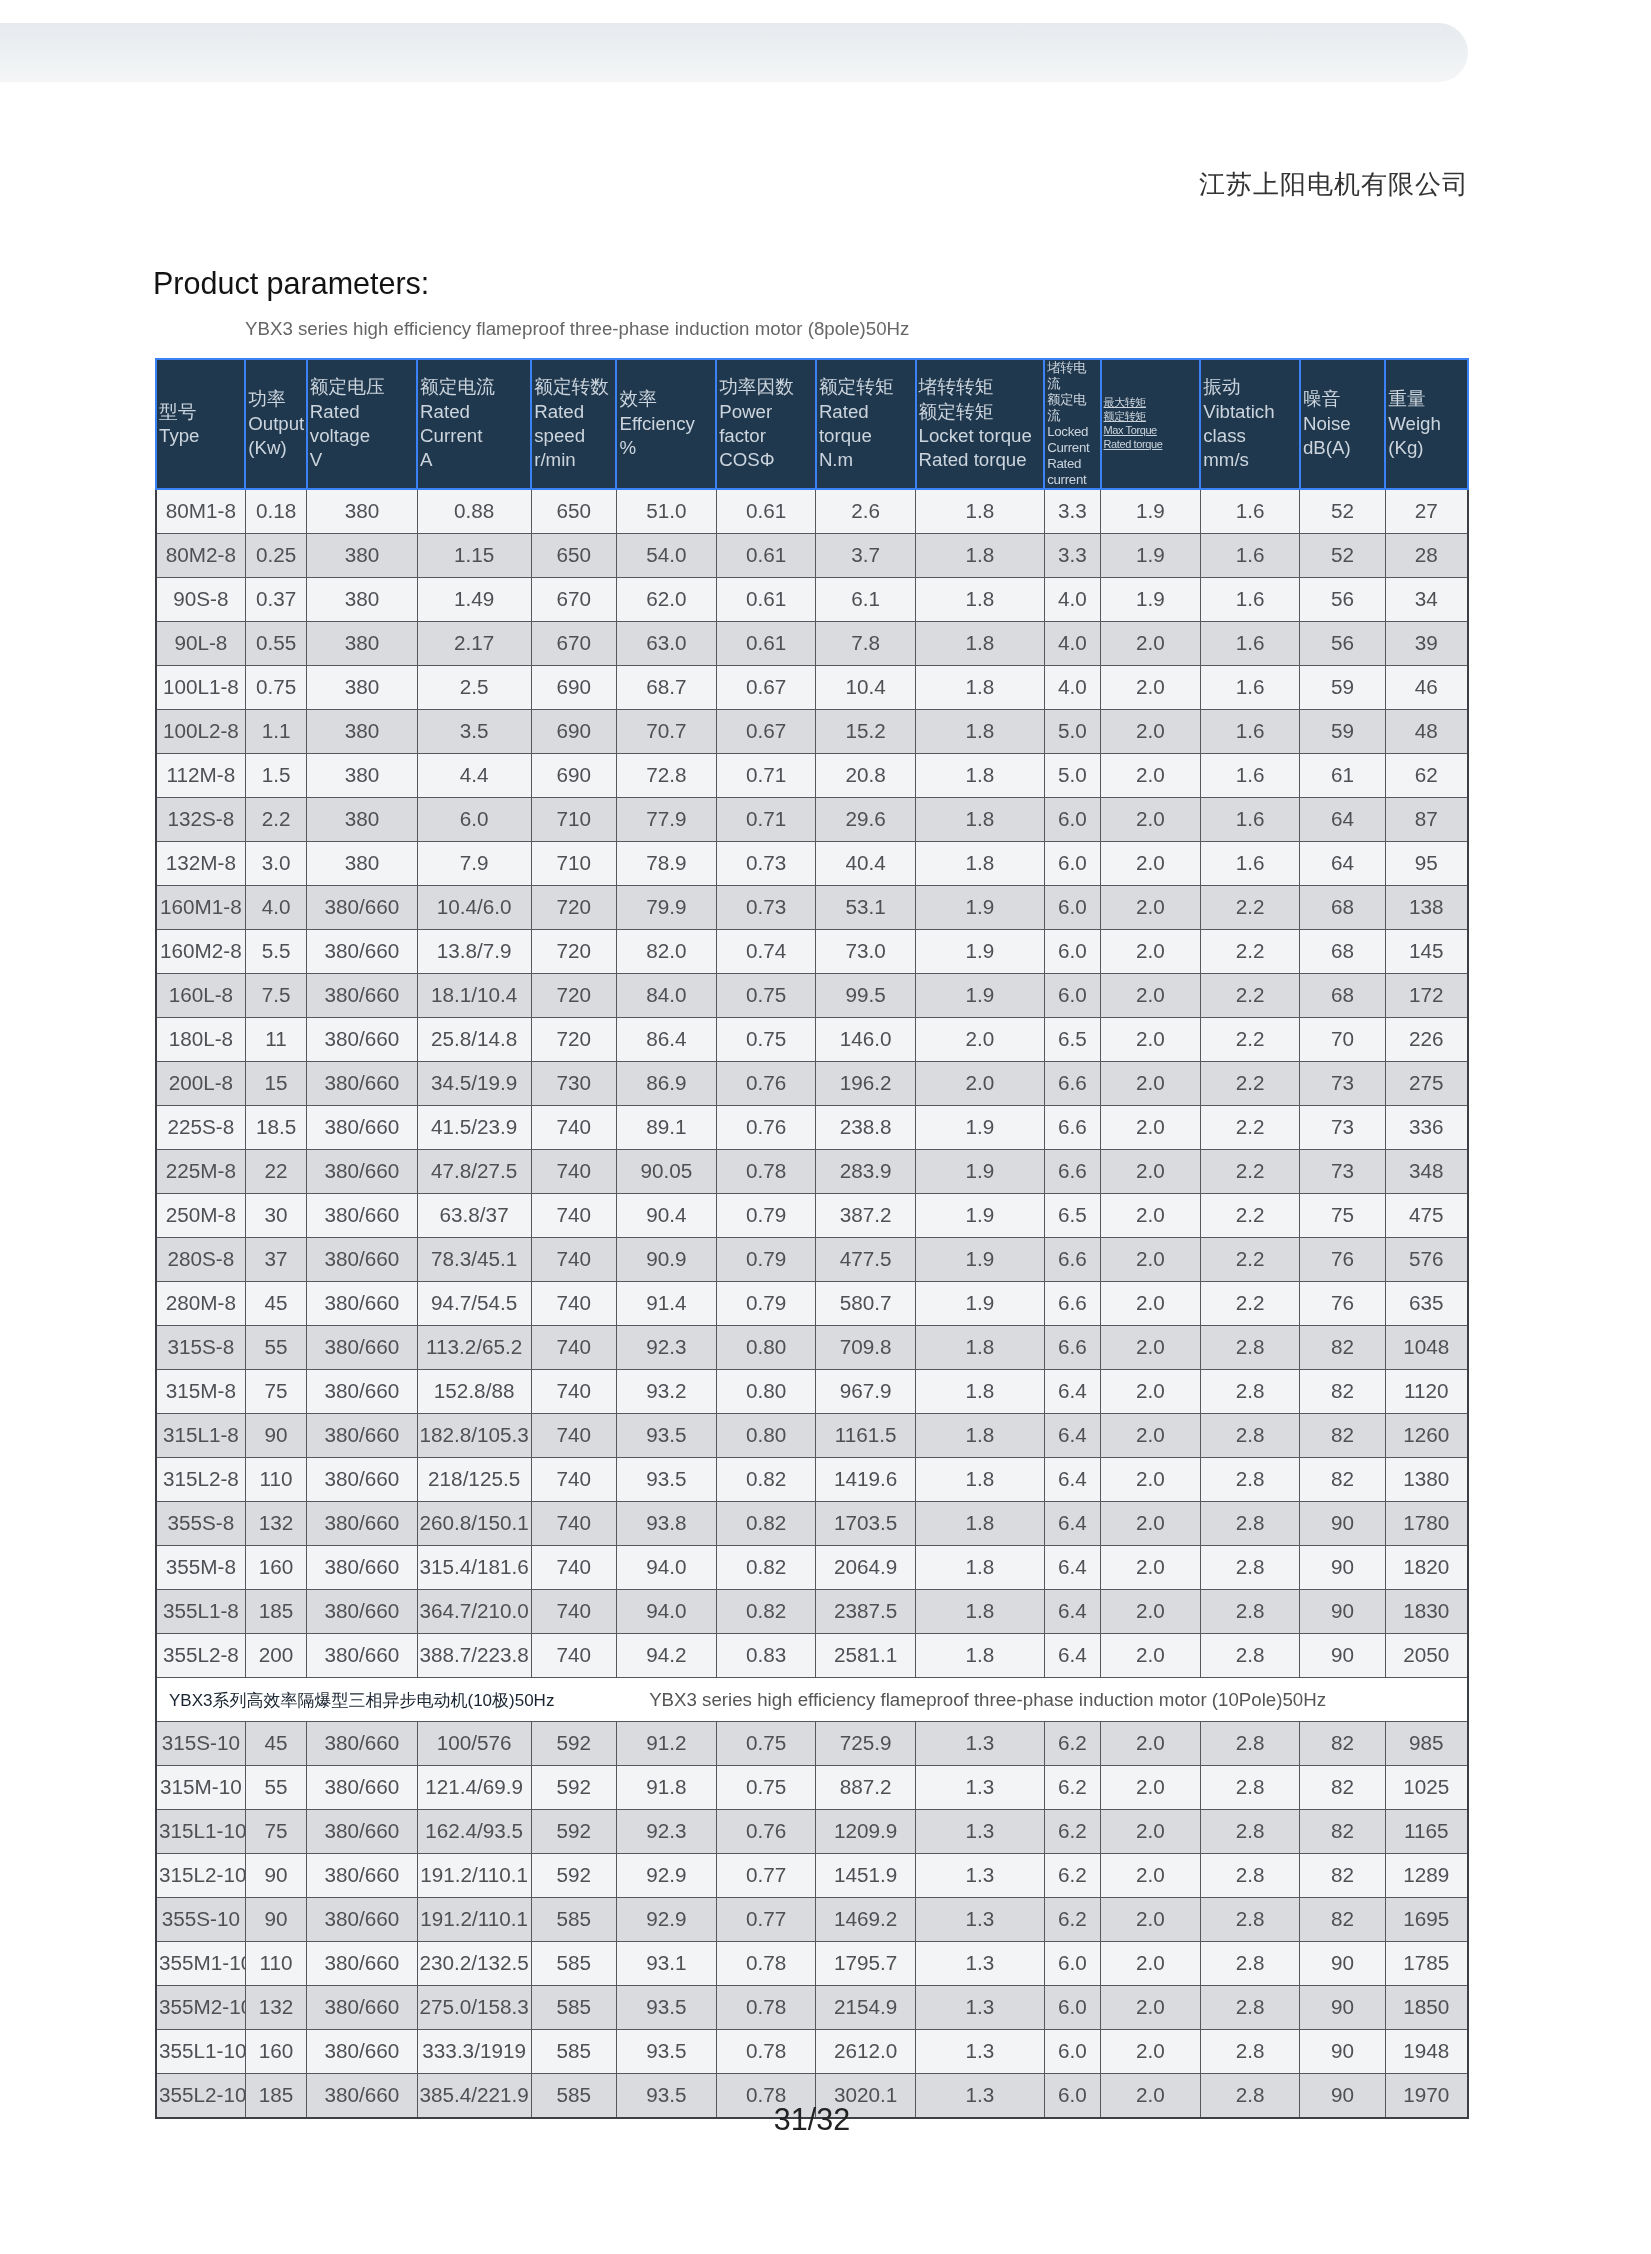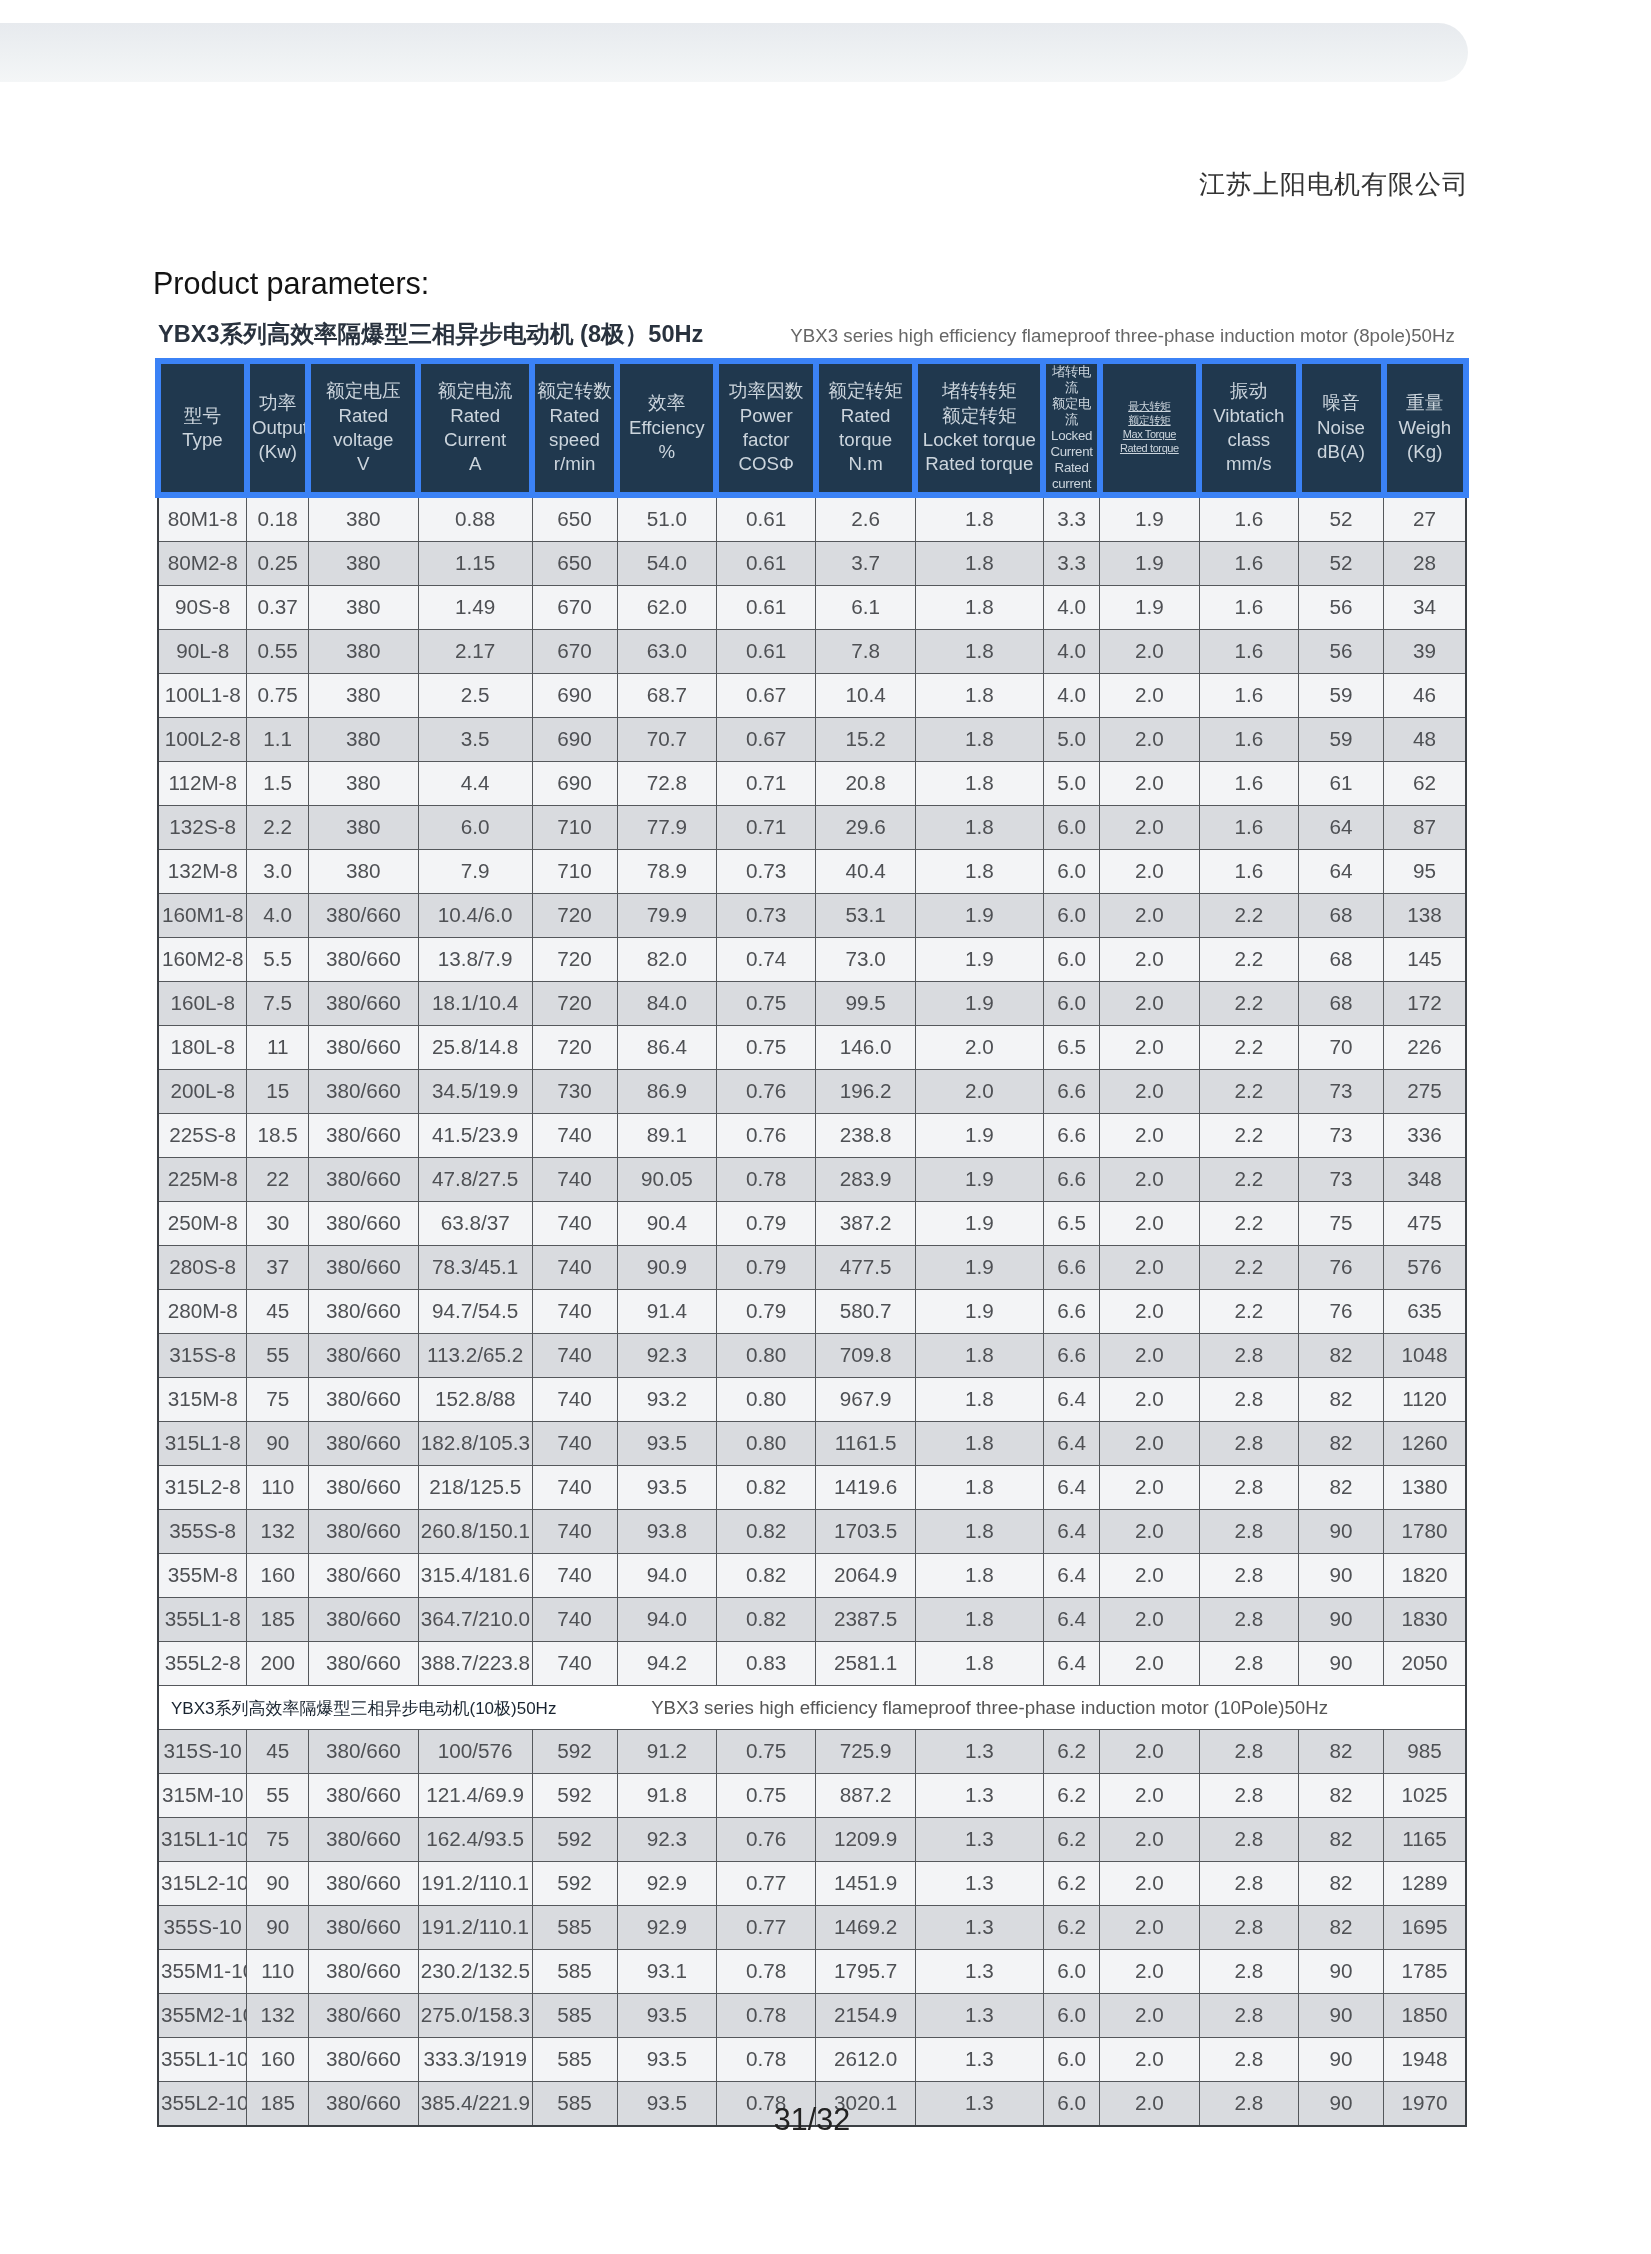--- a/index.html
+++ b/index.html
@@ -25,22 +25,22 @@
   .subtitle .en{font-size:18.7px;color:#666;margin-left:87px;white-space:nowrap;}
 
   table.params{
     position:absolute;left:155px;top:358px;width:1314px;
     border-collapse:collapse;table-layout:fixed;
     border:2px solid #3c4045;
   }
   thead th{
     background:#20384e;color:#ccd5dd;font-weight:normal;
     font-size:18.7px;line-height:1.3;white-space:pre-line;
-    border:6px solid #3b82f6;height:120px;vertical-align:middle;
-    text-align:center;padding:0 2px;overflow:hidden;
+    border:2px solid #3b82f6;height:120px;vertical-align:middle;
+    text-align:left;padding:0 2px;overflow:hidden;
   }
   thead th.sm{font-size:11px;line-height:1.25;letter-spacing:-0.4px;text-decoration:underline;}
   thead th.xs{font-size:13.3px;line-height:1.2;letter-spacing:-0.3px;}
   tbody td{
     border:1px solid #55585c;font-size:20.7px;color:#4e5054;
     text-align:center;height:43px;padding:0 2px;overflow:hidden;white-space:nowrap;
   }
   tr.light td{background:#f3f4f6;}
   tr.dark td{background:#d9dbdf;}
   tr.divider-row td{
@@ -57,21 +57,20 @@
 </head>
 <body>
 
 <div class="topbar"></div>
 
 <div class="company">江苏上阳电机有限公司</div>
 
 <div class="page-title">Product parameters:</div>
 
 <div class="subtitle">
-  <span class="cn">YBX3系列高效率隔爆型三相异步电动机 (8极）50Hz</span>
   <span class="en">YBX3 series high efficiency flameproof three-phase induction motor (8pole)50Hz</span>
 </div>
 
 <table class="params">
   <colgroup>
     <col style="width:6.8%">
       <col style="width:4.7%">
       <col style="width:8.4%">
       <col style="width:8.7%">
     <col style="width:6.5%">

